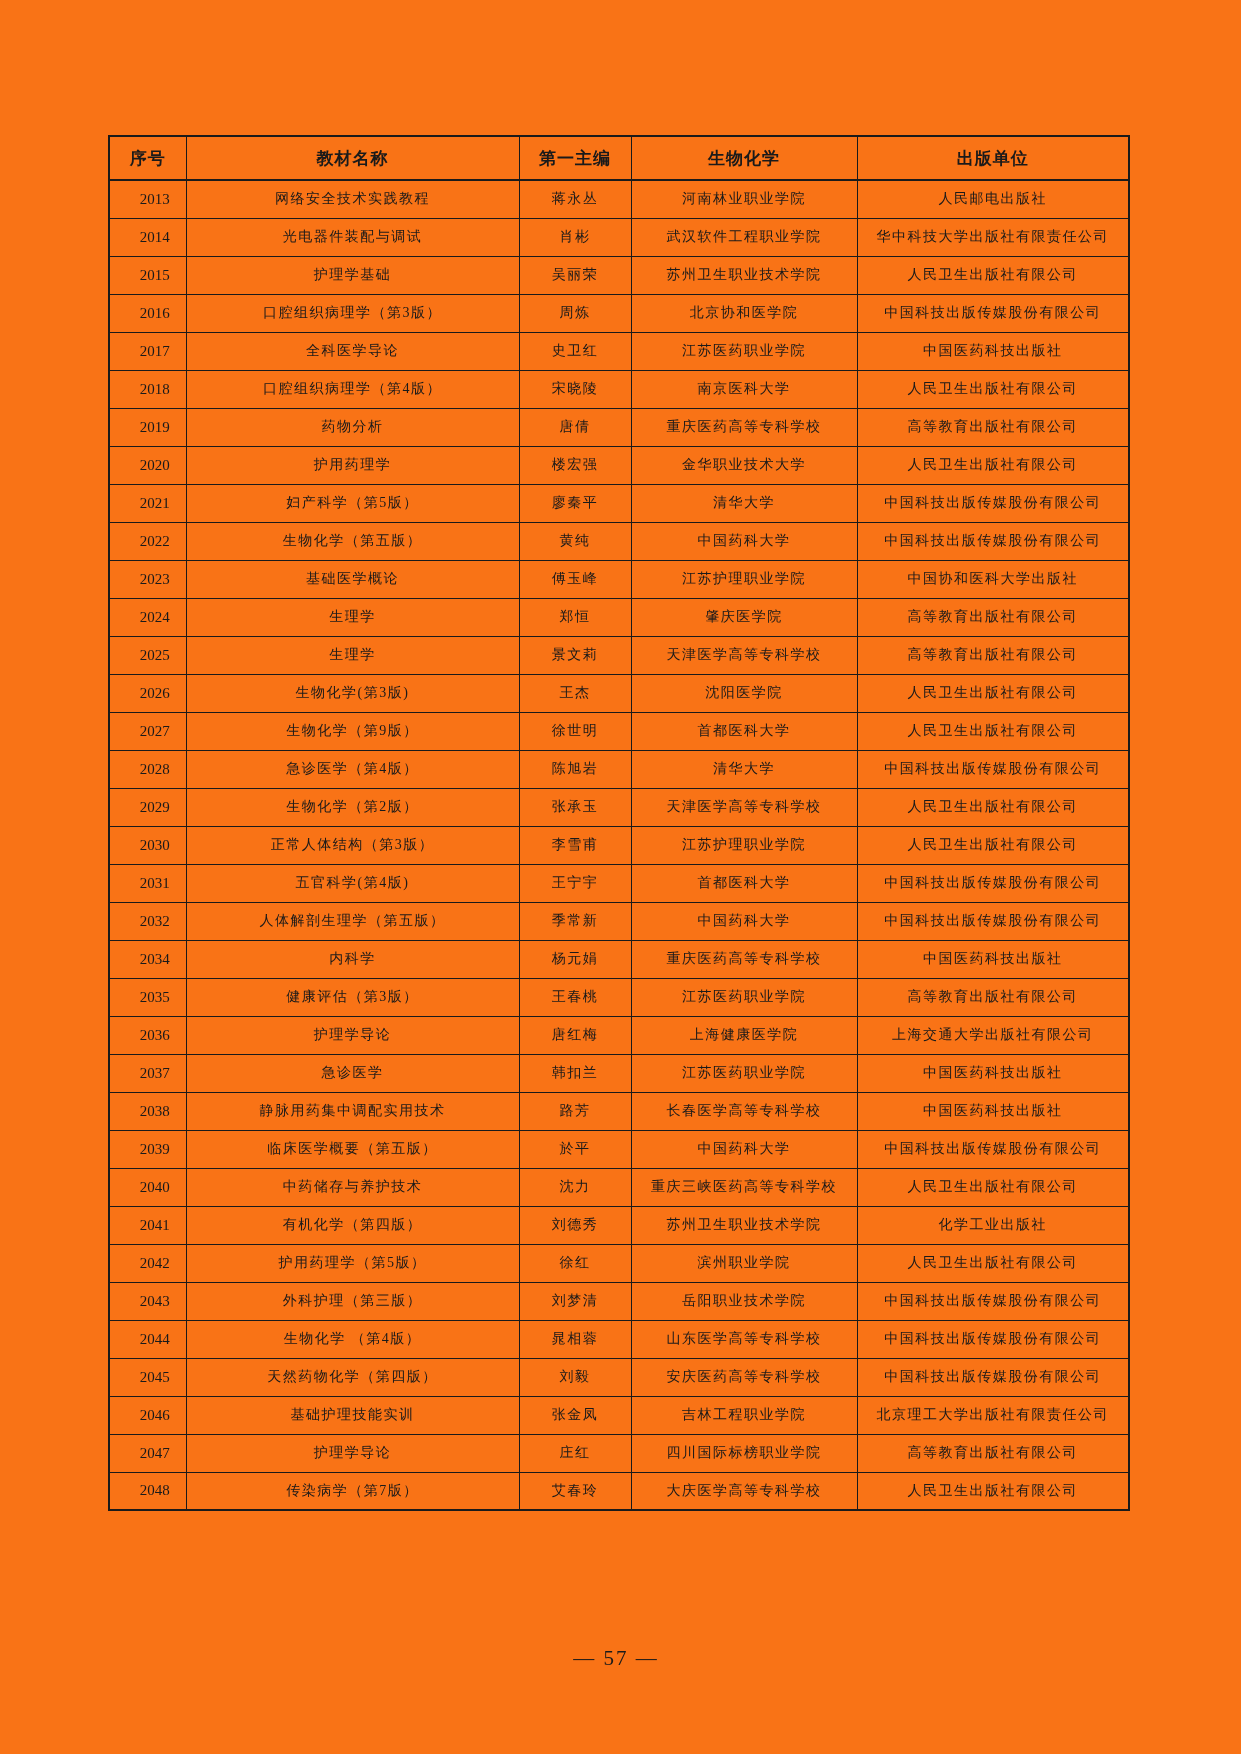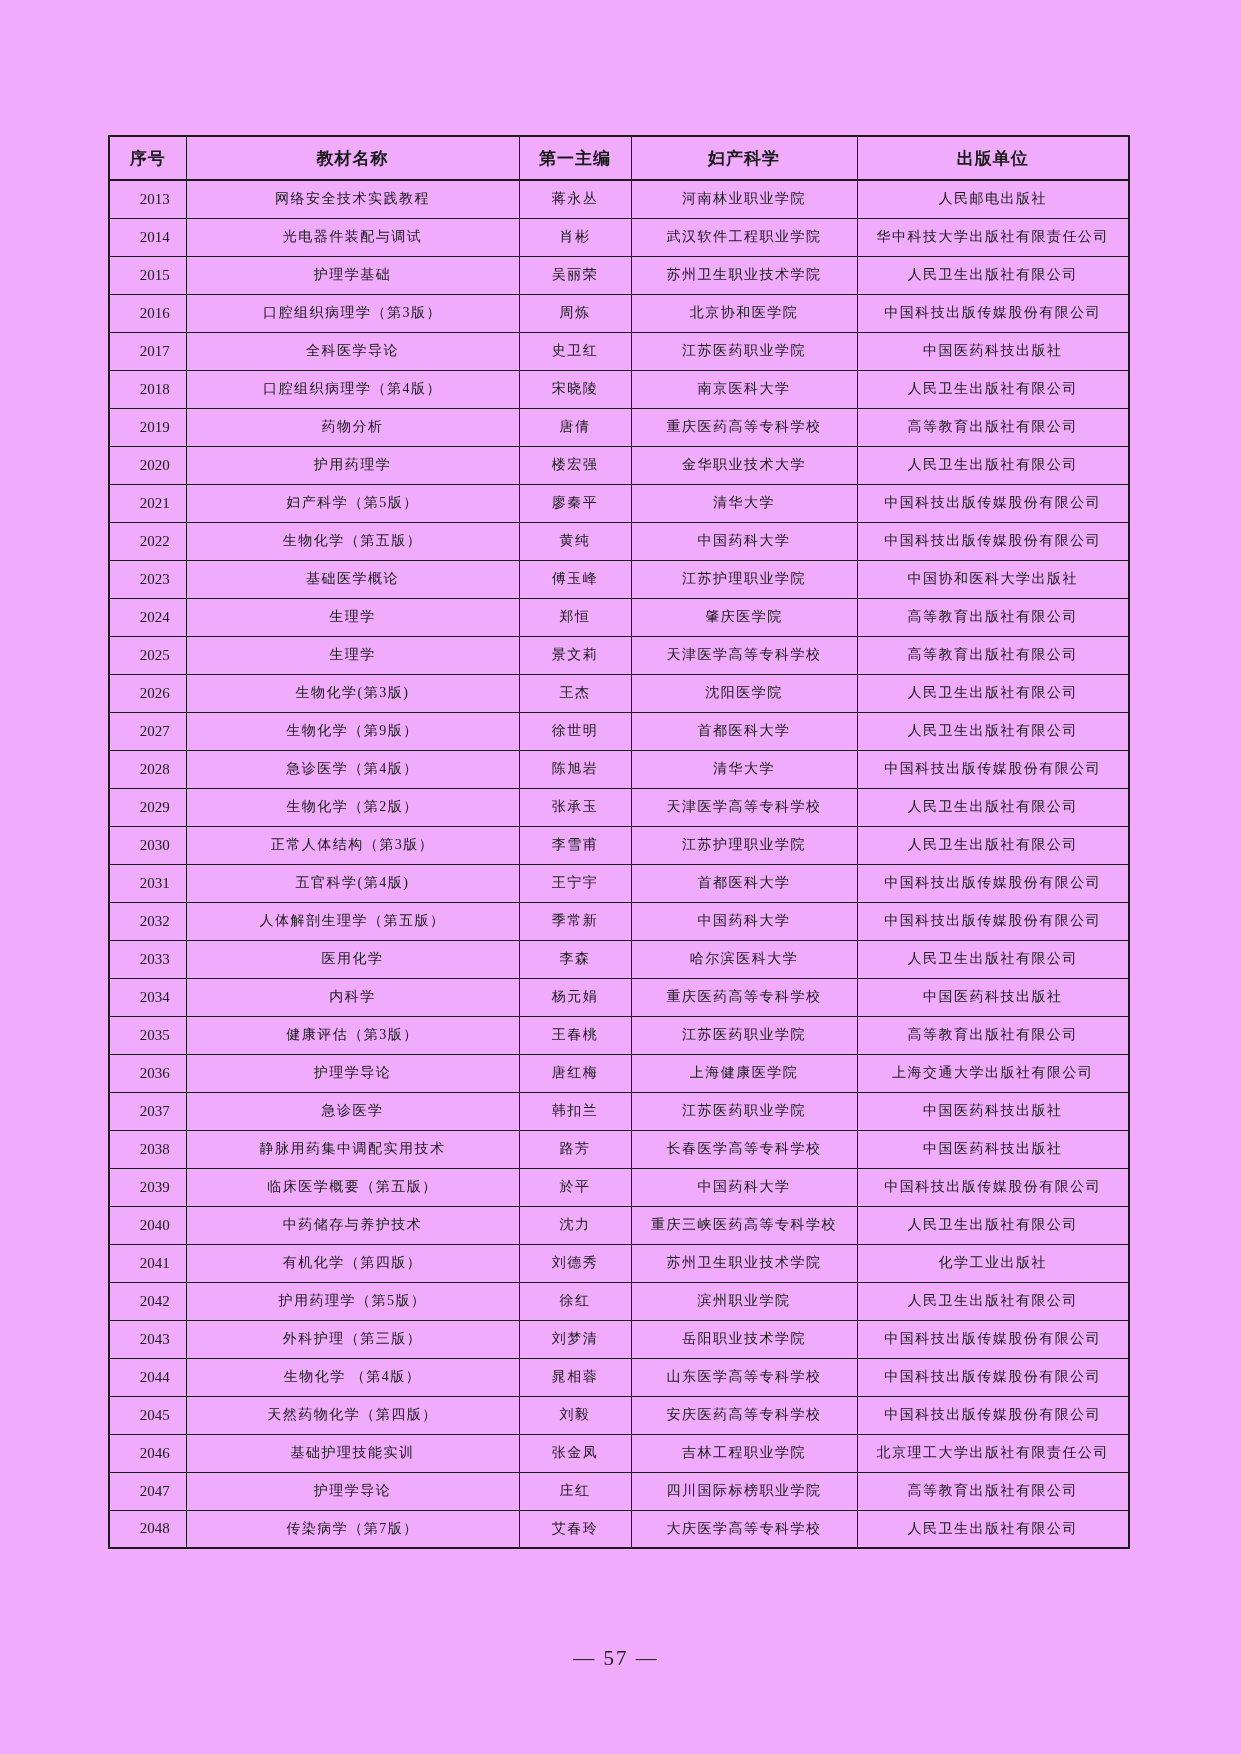--- a/index.html
+++ b/index.html
@@ -4,21 +4,21 @@
 <style>
   html, body {
     margin: 0;
     padding: 0;
     background: #ffffff;
   }
   .page {
     position: relative;
     width: 1241px;
     height: 1754px;
-    background: #f0abfc;
+    background: #f97316;
     font-family: "Liberation Serif", "DejaVu Serif", serif;
     color: #1a1a1a;
   }
   table.doc-table {
     position: absolute;
     left: 108px;
     top: 135px;
     width: 1016px;
     border-collapse: collapse;
     table-layout: fixed;
@@ -80,21 +80,21 @@
         <col class="col1">
         <col class="col2">
         <col class="col3">
         <col class="col4">
     </colgroup>
     <thead>
       <tr>
         <th class="col0">序号</th>
         <th class="col1">教材名称</th>
         <th class="col2">第一主编</th>
-        <th class="col3">妇产科学</th>
+        <th class="col3">生物化学</th>
         <th class="col4">出版单位</th>
       </tr>
     </thead>
     <tbody>
         <tr>
           <td class="col0">2013</td>
           <td class="col1">网络安全技术实践教程</td>
           <td class="col2">蒋永丛</td>
           <td class="col3">河南林业职业学院</td>
           <td class="col4">人民邮电出版社</td>
@@ -226,27 +226,20 @@
           <td class="col4">中国科技出版传媒股份有限公司</td>
         </tr>
         <tr>
           <td class="col0">2032</td>
           <td class="col1">人体解剖生理学（第五版）</td>
           <td class="col2">季常新</td>
           <td class="col3">中国药科大学</td>
           <td class="col4">中国科技出版传媒股份有限公司</td>
         </tr>
         <tr>
-          <td class="col0">2033</td>
-          <td class="col1">医用化学</td>
-          <td class="col2">李森</td>
-          <td class="col3">哈尔滨医科大学</td>
-          <td class="col4">人民卫生出版社有限公司</td>
-        </tr>
-        <tr>
           <td class="col0">2034</td>
           <td class="col1">内科学</td>
           <td class="col2">杨元娟</td>
           <td class="col3">重庆医药高等专科学校</td>
           <td class="col4">中国医药科技出版社</td>
         </tr>
         <tr>
           <td class="col0">2035</td>
           <td class="col1">健康评估（第3版）</td>
           <td class="col2">王春桃</td>

